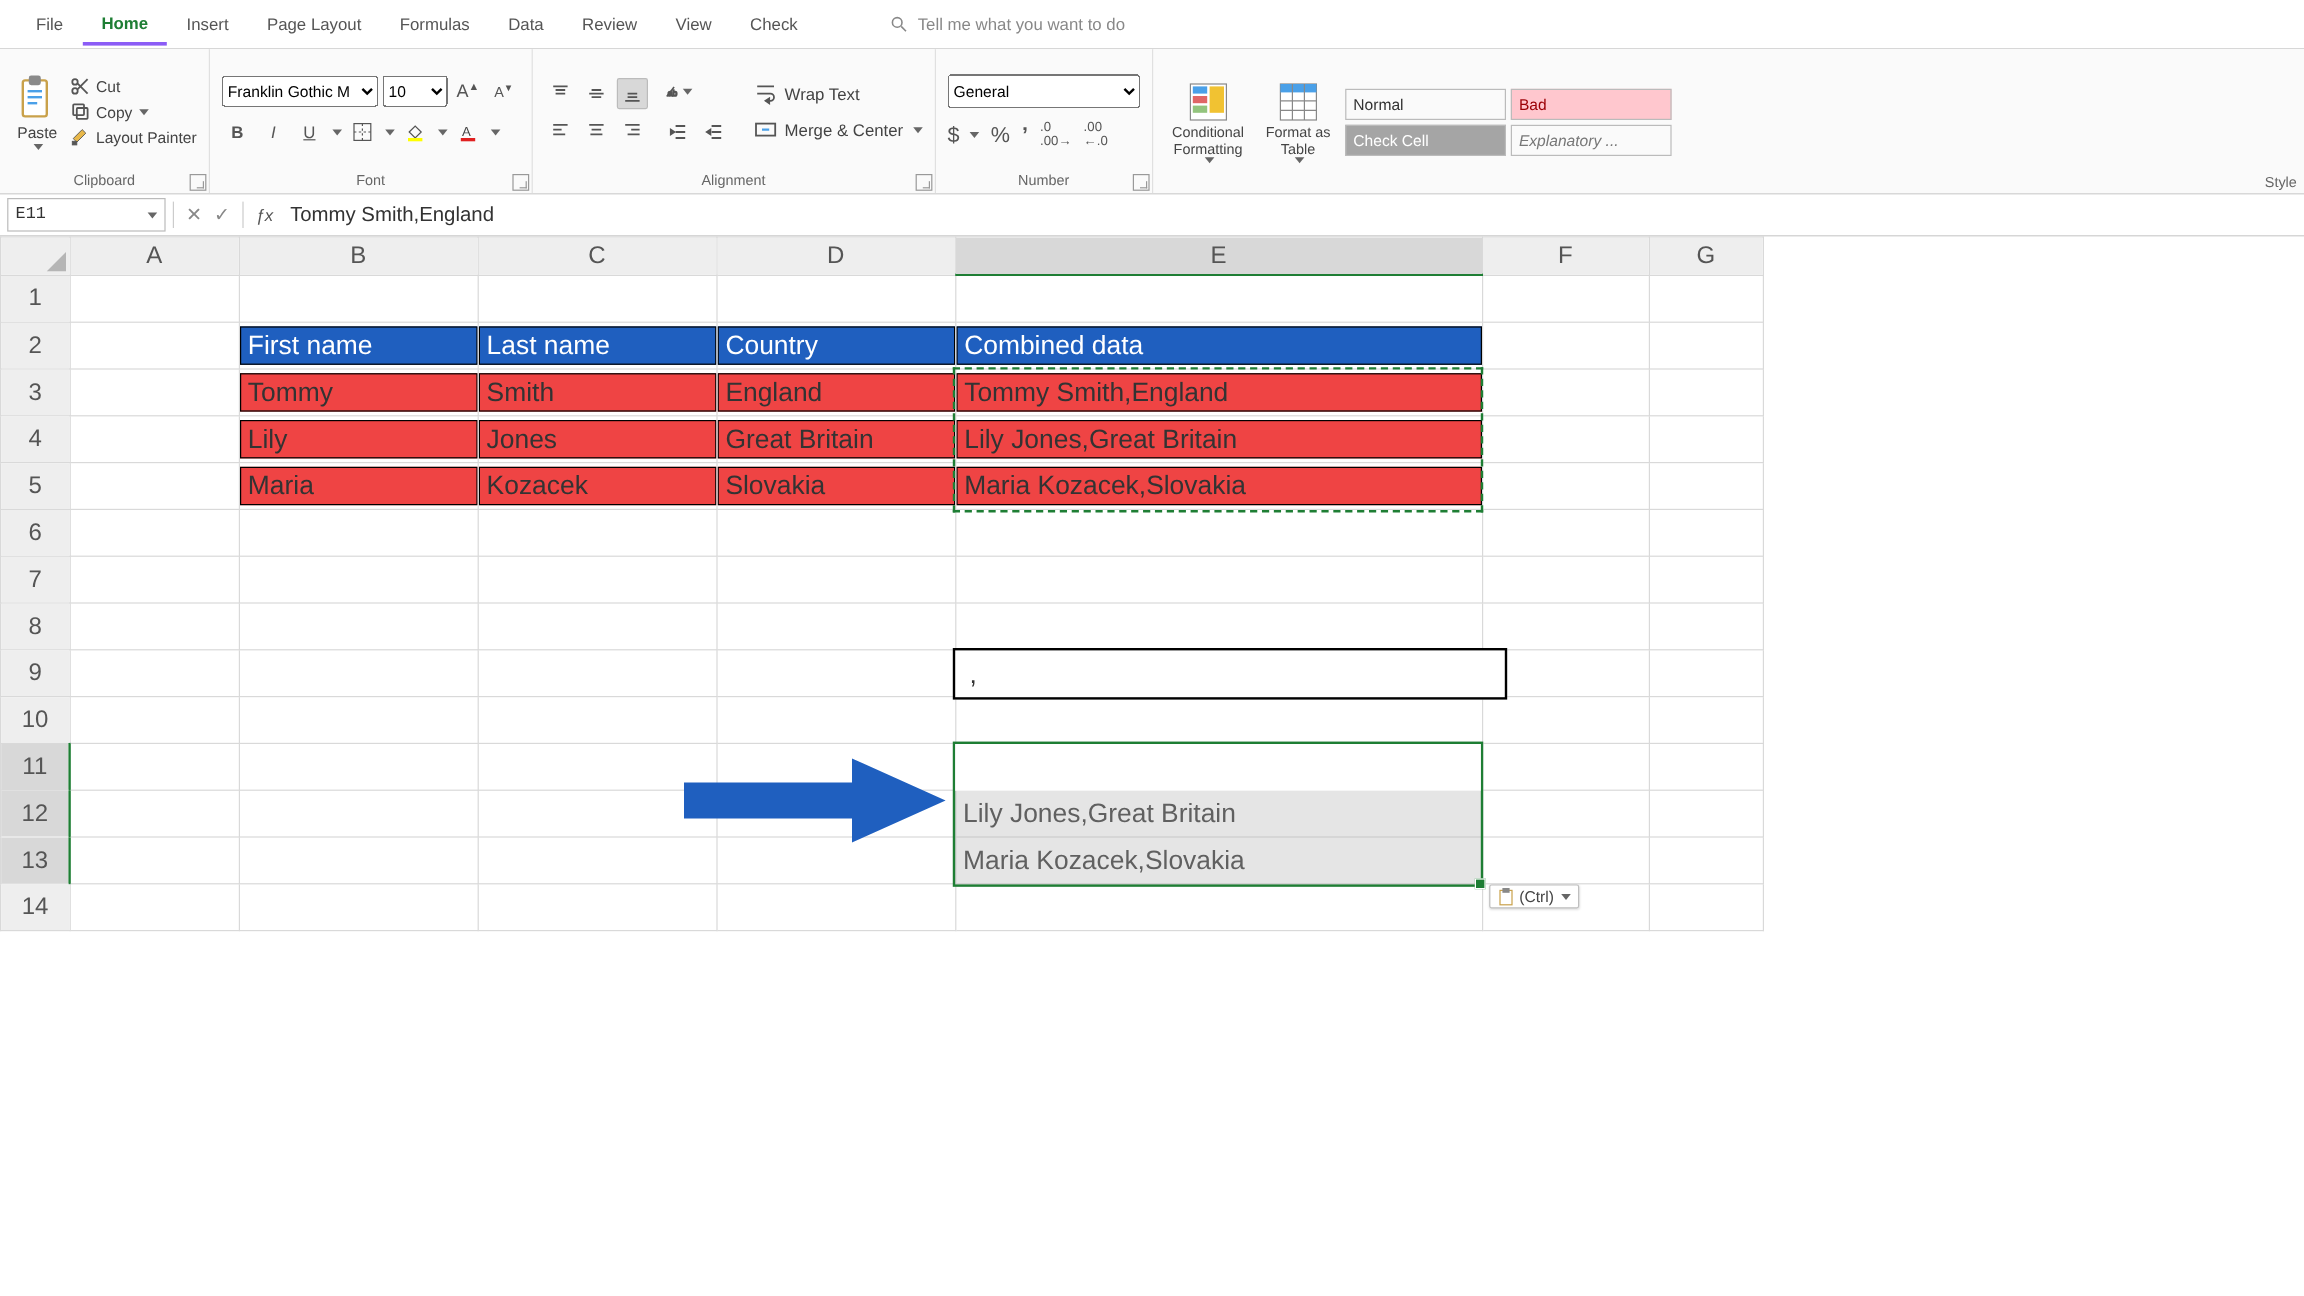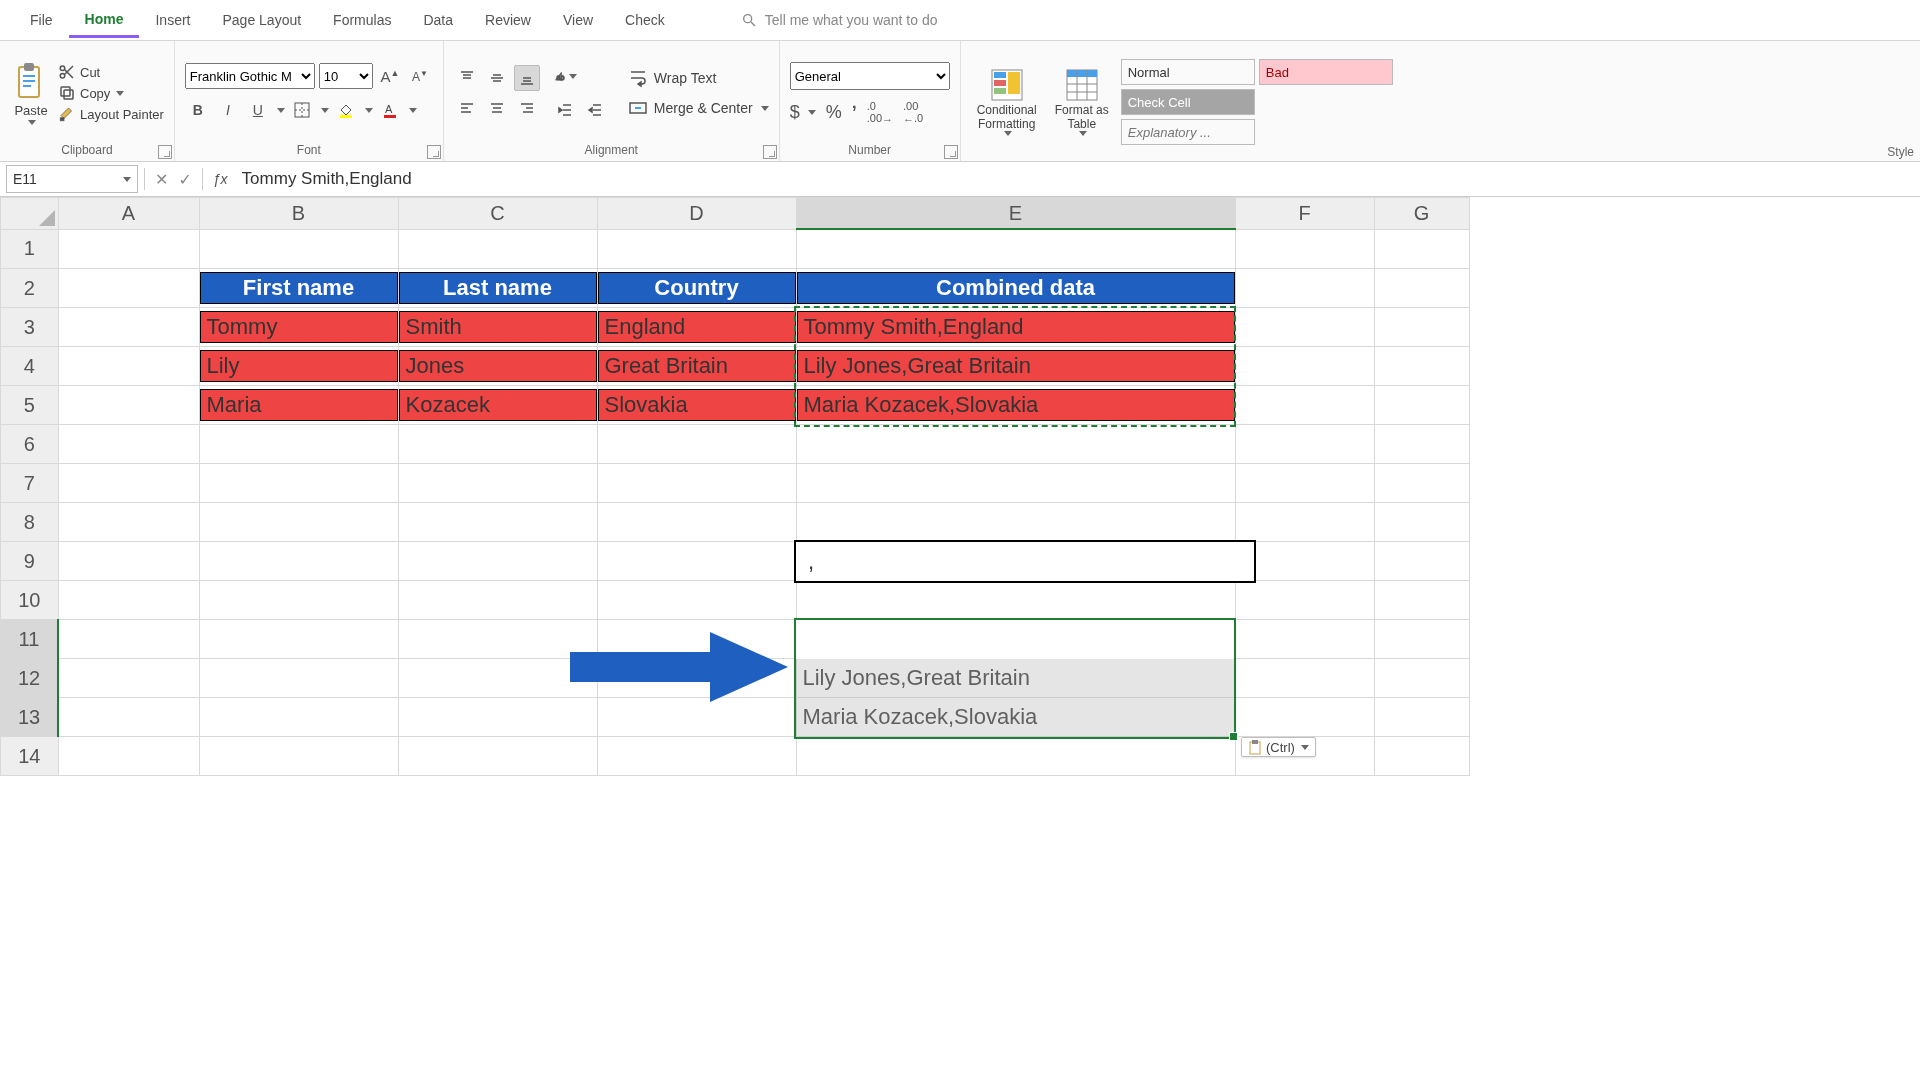--- a/index.html
+++ b/index.html
@@ -31,39 +31,39 @@
   .big-btn{display:flex;flex-direction:column;align-items:center;font-size:12px;color:#444;padding:0 6px;text-align:center;line-height:1.15;}
   .big-btn svg{width:34px;height:34px;margin-bottom:2px;}
   .styles-box{display:flex;flex-direction:column;gap:4px;}
   .style-pill{width:120px;height:24px;border:1px solid #bbb;display:flex;align-items:center;padding:0 6px;font-size:13px;}
   .style-pill.bad{background:#ffc7ce;color:#9c0006;}
   .style-pill.check{background:#a5a5a5;color:#fff;}
   .style-pill.expl{font-style:italic;color:#777;}
   .styles-label{position:absolute;right:6px;bottom:2px;color:#666;font-size:12px;}
   
   .fbar{display:flex;align-items:center;height:34px;border-bottom:1px solid #ccc;}
-  .namebox{width:118px;height:26px;margin:0 6px;border:1px solid #bbb;display:flex;align-items:center;justify-content:space-between;padding:0 6px;font-size:14px;}
+  .namebox{width:118px;height:26px;margin:0 6px;border:1px solid #bbb;display:flex;align-items:center;justify-content:space-between;padding:0 6px;font-size:14px;font-family:Liberation Mono, monospace;}
   .fx-btns{display:flex;align-items:center;gap:10px;padding:0 10px;color:#888;}
   .fx-btns span{cursor:pointer;}
   .fx-label{font-style:italic;color:#555;margin-right:10px;}
   .fbar-input{flex:1;border:none;outline:none;font-size:17px;color:#333;padding:2px 4px;}
   
   .grid-wrap{position:relative;}
   table.sheet{border-collapse:collapse;table-layout:fixed;}
   table.sheet th,table.sheet td{border:1px solid #d9d9d9;padding:0;margin:0;}
   table.sheet th{background:#eee;color:#555;font-weight:400;position:relative;}
   .corner{width:56px;height:28px;background:#eee;}
   .corner::after{content:"";position:absolute;right:3px;bottom:3px;width:0;height:0;border-left:16px solid transparent;border-bottom:16px solid #b5b5b5;}
   th.colh{height:30px;font-size:20px;text-align:center;}
   th.rowh{width:56px;font-size:20px;text-align:center;}
   th.colh.sel{background:#d8d8d8;border-bottom:2px solid #1e7e34;}
   th.rowh.sel{background:#d8d8d8;border-right:2px solid #1e7e34;}
   td.cell{height:38px;font-size:22px;font-family:"Franklin Gothic Medium","Arial Narrow",Arial,sans-serif;}
   td.cell .inner{padding:2px 6px;white-space:nowrap;overflow:hidden;}
-  .hdrcell .inner{background:#1f5fbf;color:#fff;font-weight:700;border:1px solid #000;text-align:center;}
+  .hdrcell .inner{background:#1f5fbf;color:#fff;font-weight:400;border:1px solid #000;}
   .datacell .inner{border:1px solid #000;background:#ef4444;}
   .copyrange{position:absolute;border:2px dashed #1e7e34;pointer-events:none;}
   .selrange{position:absolute;border:2px solid #1e7e34;background:rgba(180,180,180,.35);pointer-events:none;}
   .selrange .activecell{position:absolute;left:0;top:0;right:0;height:38px;background:#fff;}
   .selhandle{position:absolute;right:-4px;bottom:-4px;width:7px;height:7px;background:#1e7e34;border:1px solid #fff;}
   .arrow{position:absolute;}
   .arrow svg{width:220px;height:90px;}
   .ctrl-btn{position:absolute;border:1px solid #bfbfbf;background:#fff;font-size:13px;color:#444;display:flex;align-items:center;gap:4px;padding:1px 6px;border-radius:2px;box-shadow:0 1px 2px rgba(0,0,0,.12);}
   .ctrl-btn svg{width:14px;height:16px;}
   .wrap-merge{display:flex;flex-direction:column;gap:10px;margin-left:14px;}
@@ -334,21 +334,21 @@
           </svg>
         <span style="white-space:pre-line;">Format as
 Table</span>
           <span class="dd"></span>
       </div>
       <div class="styles-box">
         <div style="display:flex;gap:4px;">
           <div class="style-pill">Normal</div>
           <div class="style-pill bad">Bad</div>
         </div>
-        <div style="display:flex;gap:4px;flex-direction:column;">
+        <div style="display:flex;gap:4px;">
           <div class="style-pill check">Check Cell</div>
           <div class="style-pill expl">Explanatory ...</div>
         </div>
       </div>
     </div>
     <div class="styles-label">Style</div>
   </div>
 </div>
 
 <div class="fbar">

